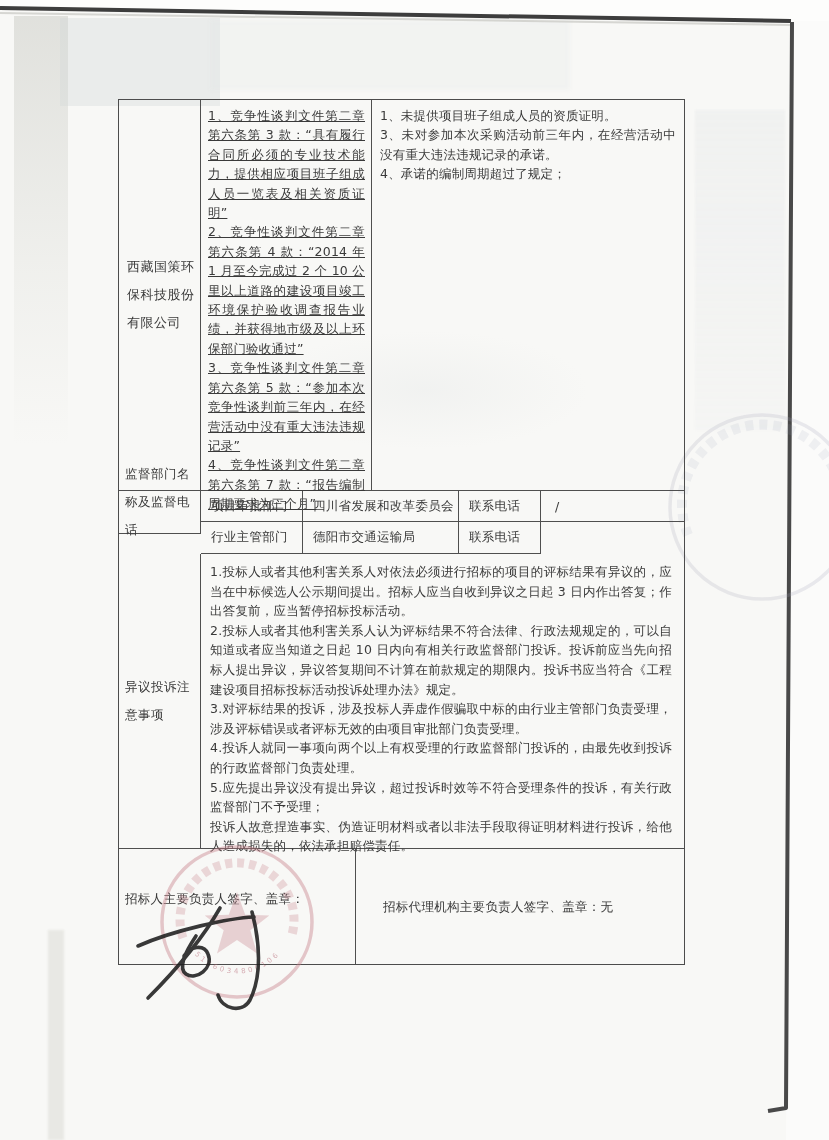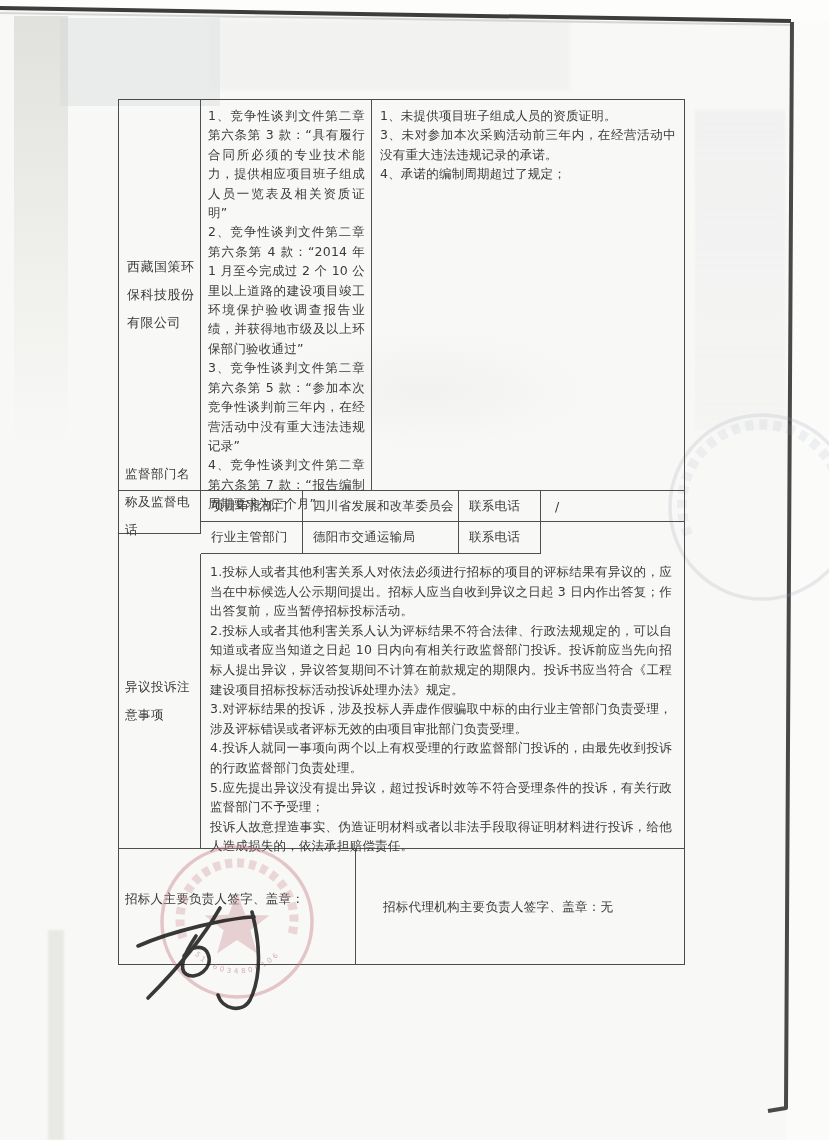--- a/index.html
+++ b/index.html
@@ -25,21 +25,21 @@
     position:absolute;left:118px;top:99px;width:565px;height:864px;
     border:1.5px solid #4c4c4c;box-sizing:content-box;
   }
   .cell{position:absolute;box-sizing:border-box;border-color:#4f4f4f;}
   .br{border-right:1px solid #4f4f4f;}
   .bb{border-bottom:1px solid #4f4f4f;}
   .vcenter{display:flex;align-items:center;}
   .label-cell{font-size:13px;line-height:28px;letter-spacing:.5px;padding-left:8px;}
   .items{font-size:12.5px;line-height:19.4px;letter-spacing:.2px;text-align:justify;}
   .items p{margin:0;}
-  .cell-a2{padding:6px 6px 7px 7px;}
+  .cell-a2{padding:6px 6px 7px 7px;text-decoration:underline;}
   .cell-a3{padding:6px 8px 0 8px;}
   .sup{font-size:12.5px;letter-spacing:.3px;padding-left:10px;}
   .notes{font-size:12.5px;line-height:19.6px;letter-spacing:.2px;text-align:justify;padding:8px 12px 0 9px;}
   .notes p{margin:0;}
   .sig-label{font-size:12.5px;letter-spacing:.3px;}
   .cell-d1 .sig-label{margin:42px 0 0 6px;}
   .cell-d2 .sig-label{margin:50px 0 0 10px;}
   
   .stamp,.sig{position:absolute;pointer-events:none;}
 </style>

